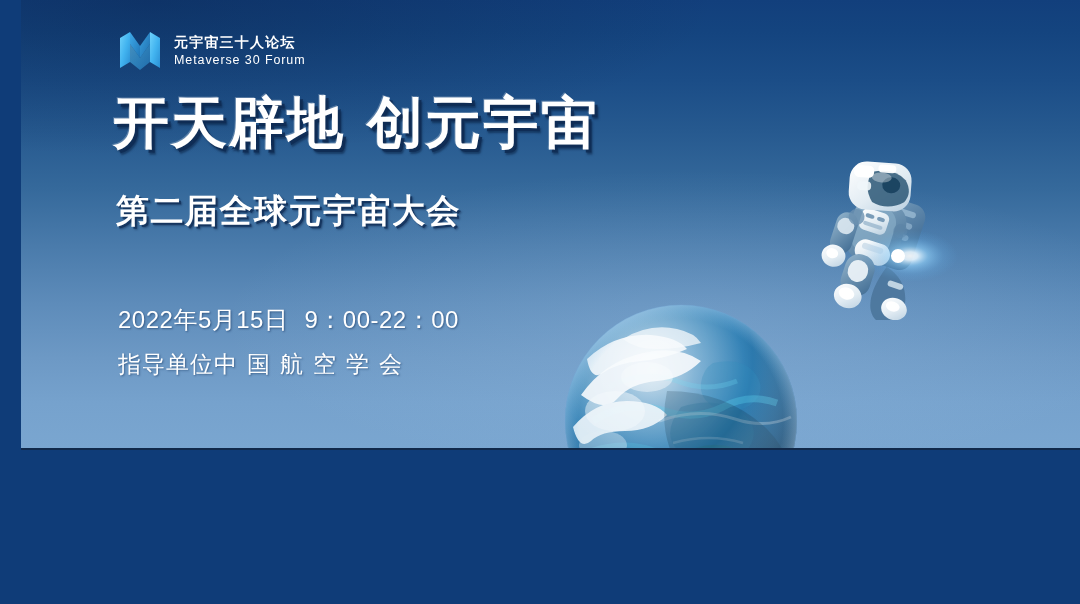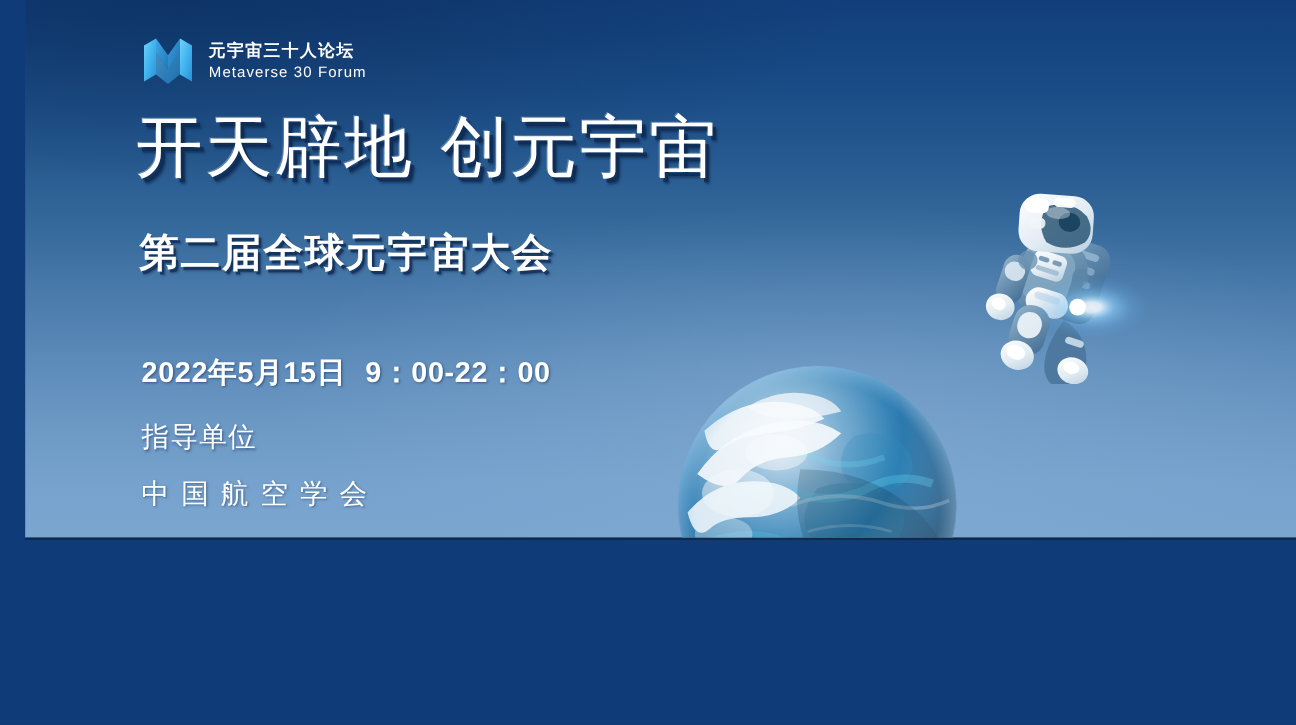--- a/index.html
+++ b/index.html
@@ -60,21 +60,21 @@
   .logo-en {
     font-size:12.5px; font-weight:normal; color:#ffffff;
     letter-spacing:0.9px; line-height:1.3;
     white-space:nowrap; margin-top:1px;
   }
 
   
   .headline {
     position:absolute;
     left:92px; top:94px;
-    font-size:56px; font-weight:normal;
+    font-size:56px; font-weight:bold;
     color:#ffffff;
     letter-spacing:2px;
     line-height:1.05;
     white-space:nowrap;
     text-shadow:
        3px 3px 0 rgba(14,42,82,0.85),
        4px 5px 2px rgba(10,32,66,0.55),
       -1px -1px 0 rgba(255,255,255,0.25);
   }
   .headline .gap { display:inline-block; width:22px; }
@@ -90,35 +90,36 @@
     white-space:nowrap;
     text-shadow:
        2px 2px 0 rgba(16,46,88,0.8),
        3px 3px 2px rgba(10,32,66,0.45);
     text-align: center;
   }
 
   
   .datetime {
     position:absolute;
-    left:97px; top:294px;
-    font-size:24px; font-weight:bold;
+    left:97px; top:304px;
+    font-size:24px; font-weight:normal;
     color:#ffffff;
     letter-spacing:0.5px;
     white-space:nowrap;
     text-shadow:1px 1px 2px rgba(16,46,88,0.55);
   }
   .datetime .tgap { display:inline-block; width:16px; }
 
   
   .org-block {
     position:absolute;
     left:97px; top:353px;
-    display:flex; flex-direction:column;
-    white-space:nowrap;
+    display:flex; flex-direction:row;
+    white-space:nowrap;
+    text-align:center;
   }
   .org-label {
     font-size:23px; color:#ffffff; letter-spacing:1px;
     line-height:1.0; margin-bottom:24px;
     text-shadow:1px 1px 2px rgba(16,46,88,0.5);
   }
   .org-item {
     font-size:23px; color:#ffffff; letter-spacing:10px;
     line-height:1.0; margin-bottom:24px;
     text-shadow:1px 1px 2px rgba(16,46,88,0.5);

